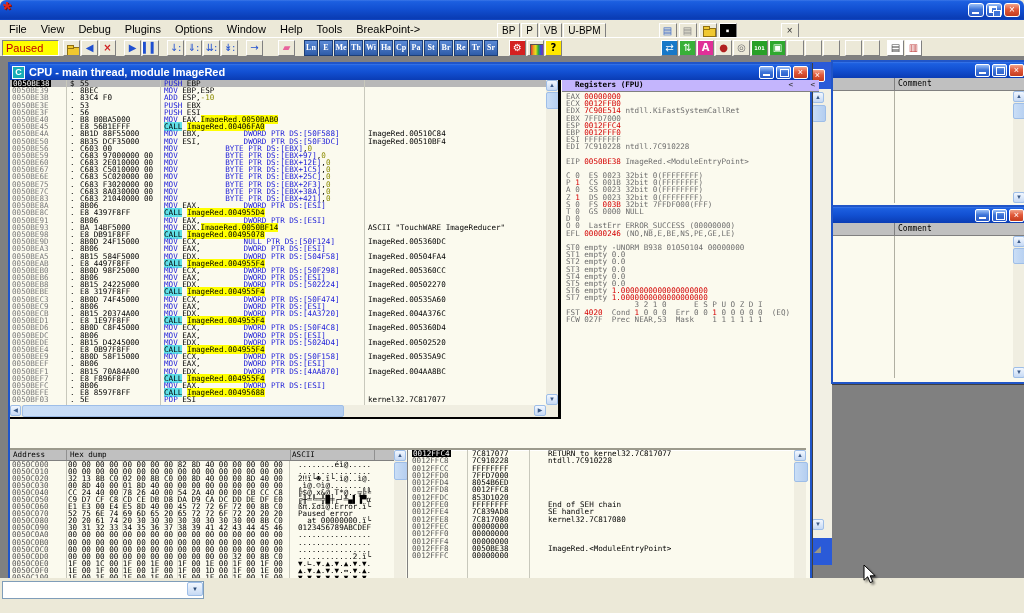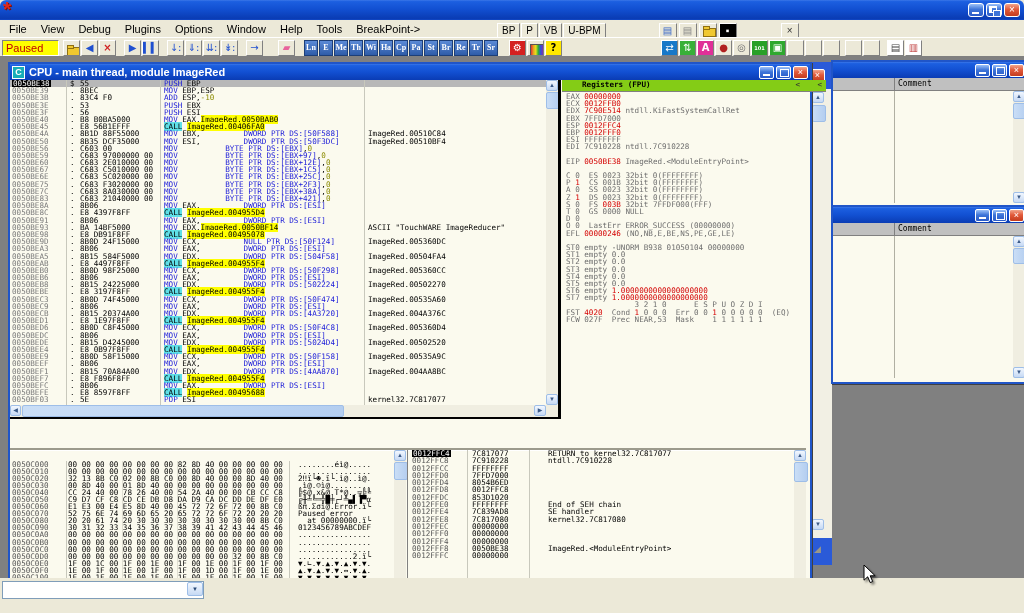--- a/index.html
+++ b/index.html
@@ -81,22 +81,22 @@
   .mm{color:#1818D8;} .q{color:#1818D8;padding-left:43px;} .n{color:#8B8B00;text-align:right;}
   .y{background:#FFFF00;color:#000;} .cc{background:#5FE0E8;color:#000;}
   .vline{position:absolute;width:1px;background:#C8C8BC;}
   #dis-divider{left:548px;top:0;width:3px;height:337px;background:#000;}
   #hline-info{left:0;top:337px;width:551px;height:2px;background:#000;}
   #info-pane{left:0;top:339px;width:551px;height:29px;background:#FBFAEE;}
   #info-pane span{position:absolute;left:3px;top:2px;}
   #mid-divider{left:0;top:368px;width:796px;height:2px;background:#9C9A8C;border-bottom:1px solid #fff;}
   
   #regs{left:552px;top:0;width:244px;height:368px;}
-  #regs-hdr{position:absolute;left:0;top:0;width:244px;height:11px;background:#84cc16;
-    border-bottom:1px solid #808080;line-height:10px;padding-left:20px;}
+  #regs-hdr{position:absolute;left:0;top:0;width:244px;height:11px;background:#c4b5fd;
+    border-bottom:1px solid #808080;line-height:10px;padding-left:13px;}
   #regs-hdr .rc{position:absolute;top:0;color:#333;}
   #registers-lines{position:absolute;left:4px;top:13px;}
   .rline{height:7.2px;line-height:7.2px;white-space:pre;}
   .c-l{color:#6E6E6E;} .c-r{color:#D40000;}
   
   #dump{left:0;top:370px;width:384px;height:130px;}
   #dump-hdr{position:absolute;left:0;top:0;width:384px;height:10px;background:#C0C0C0;border-bottom:1px solid #808080;}
   #dump-hdr span{position:absolute;top:0;line-height:10px;padding-left:3px;border-right:1px solid #909090;height:10px;}
   #dump-rows{position:absolute;left:0;top:11px;}
   .hrow{position:relative;height:7.05px;line-height:7.05px;white-space:pre;}
@@ -369,20 +369,25 @@
             <div class="rline"><span class="c-l">               3 2 1 0      E S P U O Z D I</span></div>
             <div class="rline"><span class="c-l">FST </span><span class="c-r">4020</span><span class="c-l">  Cond </span><span class="c-r">1</span><span class="c-l"> 0 0 0  Err 0 0 </span><span class="c-r">1</span><span class="c-l"> 0 0 0 0 0  (EQ)</span></div>
             <div class="rline"><span class="c-l">FCW 027F  Prec NEAR,53  Mask    1 1 1 1 1 1</span></div>
           </div>
       </div>
 
       <div class="abs" id="hline-info"></div>
       <div class="abs" id="mid-divider"></div>
 
       <div class="abs" id="dump">
+        <div id="dump-hdr">
+          <span style="left:0;width:53px;">Address</span>
+          <span style="left:57px;width:220px;">Hex dump</span>
+          <span style="left:279px;width:82px;">ASCII</span>
+        </div>
         <div class="abs vline" style="left:56px;top:11px;height:119px;"></div>
         <div class="abs vline" style="left:279px;top:11px;height:119px;"></div>
         <div class="abs vline" style="left:112px;top:11px;height:119px;background:#E0DFD2;"></div>
         <div class="abs vline" style="left:167px;top:11px;height:119px;background:#E0DFD2;"></div>
         <div class="abs vline" style="left:222px;top:11px;height:119px;background:#E0DFD2;"></div>
         <div id="dump-rows">
             <div class="hrow"><span class="ha">0050C000</span><span class="hh">00 00 00 00 00 00 00 00 82 8D 40 00 00 00 00 00</span><span class="ht">........éì@.....</span></div>
             <div class="hrow"><span class="ha">0050C010</span><span class="hh">00 00 00 00 00 00 00 00 00 00 00 00 00 00 00 00</span><span class="ht">................</span></div>
             <div class="hrow"><span class="ha">0050C020</span><span class="hh">32 13 8B C0 02 00 8B C0 00 8D 40 00 00 8D 40 00</span><span class="ht">2‼ï└☻.ï└.ì@..ì@.</span></div>
             <div class="hrow"><span class="ha">0050C030</span><span class="hh">00 8D 40 00 01 8D 40 00 00 00 00 00 00 00 00 00</span><span class="ht">.ì@.☺ì@.........</span></div>

